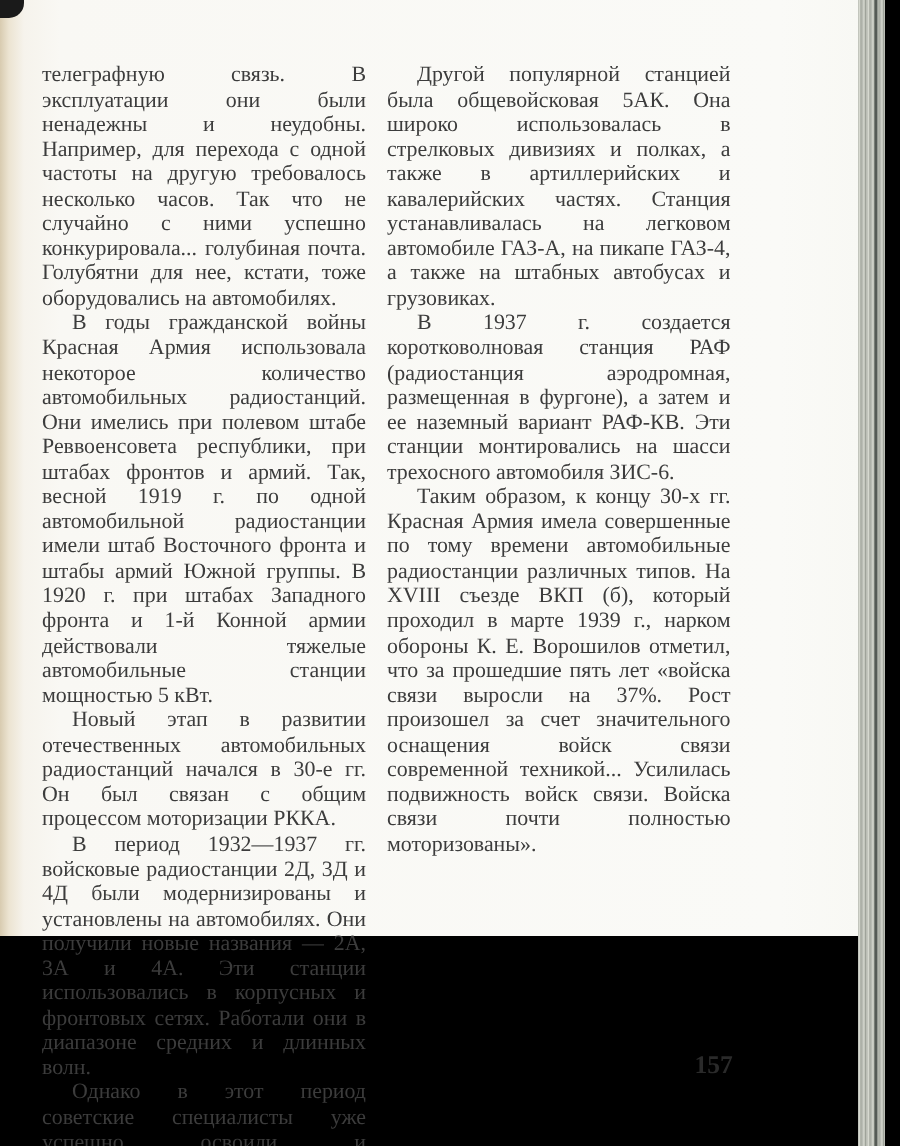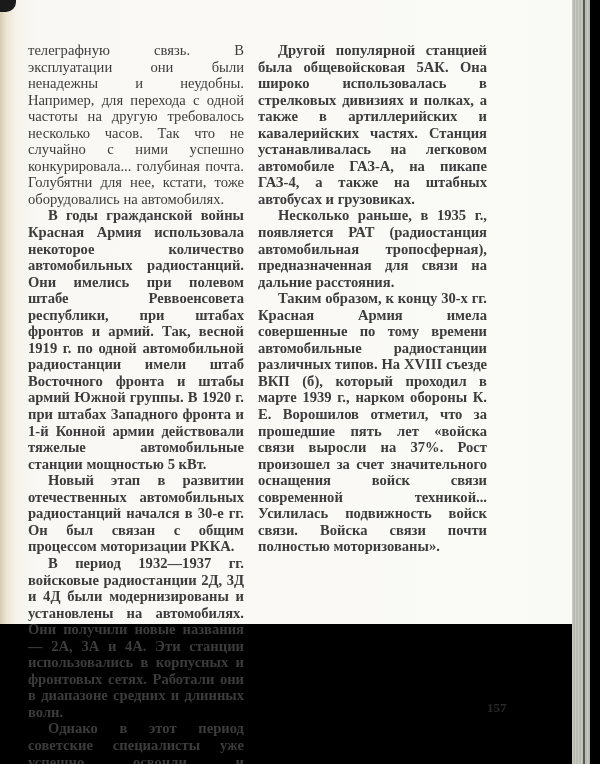--- a/index.html
+++ b/index.html
@@ -21,45 +21,45 @@
   }
   .col {
     position:absolute; top:42px;
     font-family:"Liberation Serif", "DejaVu Serif", serif;
     font-size:14.6px; line-height:16.55px; color:#3c3c3c;
     text-align:justify; hyphens:manual;
   }
   .col-left { left:28px; width:216px; }
   .col-right { left:258px; width:229px; }
   .col p { margin:0; text-indent:0; }
-  .col p.indent { text-indent:20px;font-weight:bold; }
+  .col p.indent { text-indent:20px; }
   .col p.cont { text-indent:0; }
   .page-number {
     position:absolute; left:463px; top:700px;
     font-family:"Liberation Serif", "DejaVu Serif", serif;
-    font-weight:bold; font-size:13px; color:#2a2a2a;margin-left:24px;
+    font-weight:bold; font-size:17px; color:#2a2a2a;
   }
 </style>
 </head>
 <body>
 
 <div class="page">
   <div class="corner"></div>
 
   <div class="col col-left">
     <p class="cont">телеграфную связь. В эксплуатации они были ненадежны и неудобны. Например, для перехода с одной частоты на другую требовалось несколько часов. Так что не случайно с ними успешно конкурировала... голубиная почта. Голубятни для нее, кстати, тоже оборудовались на автомобилях.</p>
     <p class="indent">В годы гражданской войны Красная Армия использовала некоторое количество автомобильных радиостанций. Они имелись при полевом штабе Реввоенсовета республики, при штабах фронтов и армий. Так, весной 1919 г. по одной автомобильной радиостанции имели штаб Восточного фронта и штабы армий Южной группы. В 1920 г. при штабах Западного фронта и 1-й Конной армии действовали тяжелые автомобильные станции мощностью 5 кВт.</p>
     <p class="indent">Новый этап в развитии отечественных автомобильных радиостанций начался в 30-е гг. Он был связан с общим процессом моторизации РККА.</p>
     <p class="indent">В период 1932—1937 гг. войсковые радиостанции 2Д, 3Д и 4Д были модернизированы и установлены на автомобилях. Они получили новые названия — 2А, 3А и 4А. Эти станции использовались в корпусных и фронтовых сетях. Работали они в диапазоне средних и длинных волн.</p>
     <p class="indent">Однако в этот период советские специалисты уже успешно освоили и коротковолновый диапазон. В 1932—1933 гг. разрабатывается, а затем поступает на вооружение отличная коротковолновая станция 11АК. Она создавалась как аэродромная, но благодаря своим высоким качествам</p>
   </div>
 
   <div class="col col-right">
     <p class="indent">Другой популярной станцией была общевойсковая 5АК. Она широко использовалась в стрелковых дивизиях и полках, а также в артиллерийских и кавалерийских частях. Станция устанавливалась на легковом автомобиле ГАЗ-А, на пикапе ГАЗ-4, а также на штабных автобусах и грузовиках.</p>
-    <p class="indent">Несколько раньше, в 1935 г., появляется РАТ (радиостанция автомобильная тропосферная), предназначенная для связи на дальние расстояния.</p>
+    <p class="indent">В 1937 г. создается коротковолновая станция РАФ (радиостанция аэродромная, размещенная в фургоне), а затем и ее наземный вариант РАФ-КВ. Эти станции монтировались на шасси трехосного автомобиля ЗИС-6.</p>
     <p class="indent">Таким образом, к концу 30-х гг. Красная Армия имела совершенные по тому времени автомобильные радиостанции различных типов. На XVIII съезде ВКП (б), который проходил в марте 1939 г., нарком обороны К. Е. Ворошилов отметил, что за прошедшие пять лет «войска связи выросли на 37%. Рост произошел за счет значительного оснащения войск связи современной техникой... Усилилась подвижность войск связи. Войска связи почти полностью моторизованы».</p>
 
   </div>
 
   <div class="page-number">157</div>
 </div>
 
 <div class="edges"></div>
 
 </body></html>

